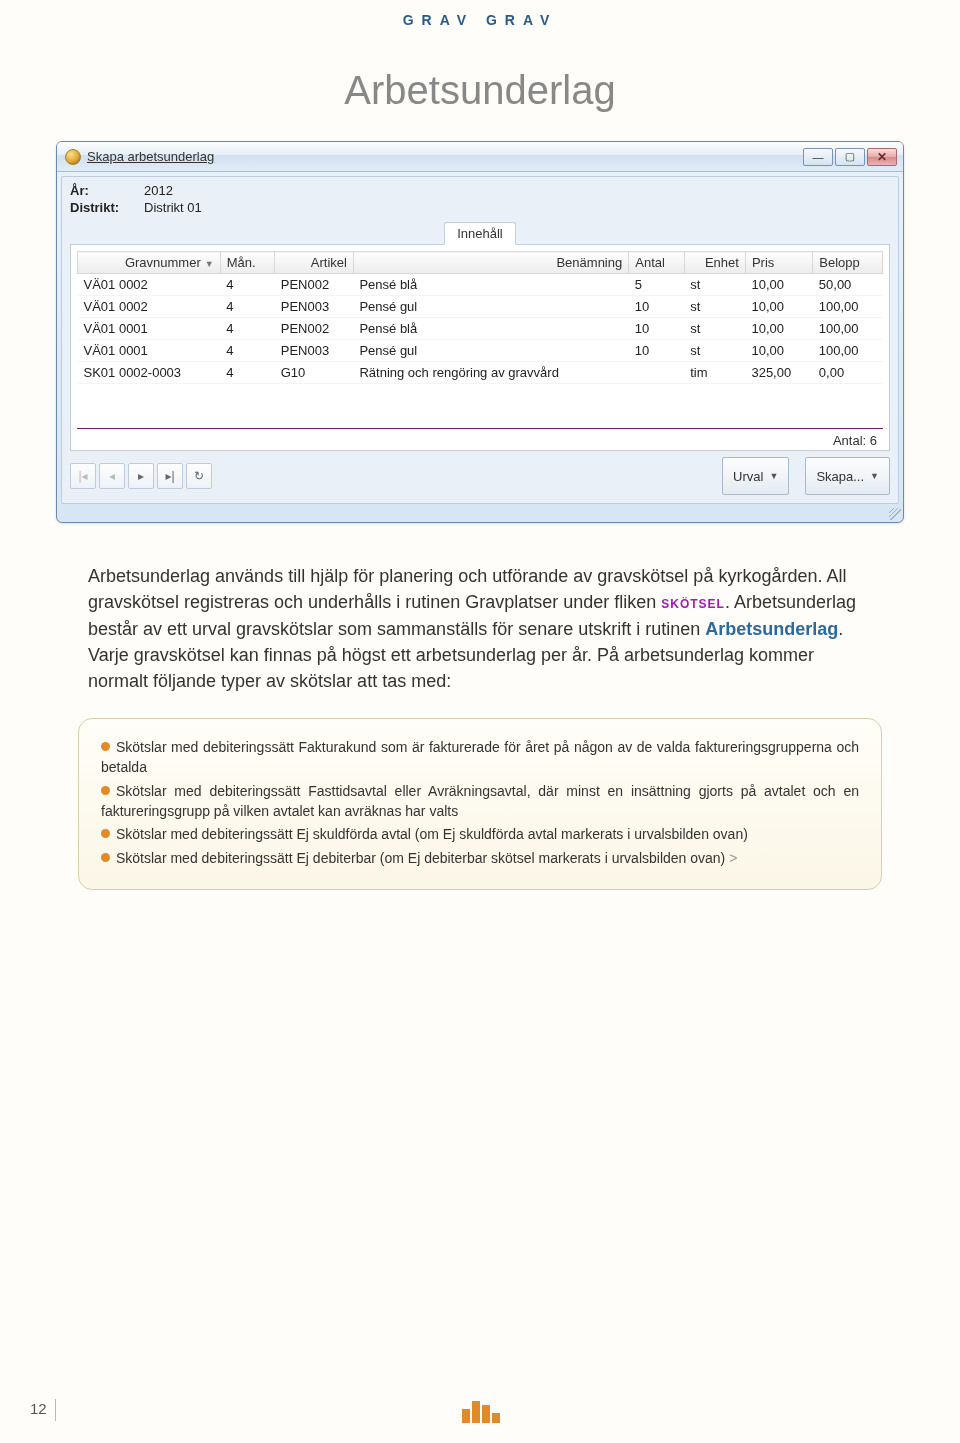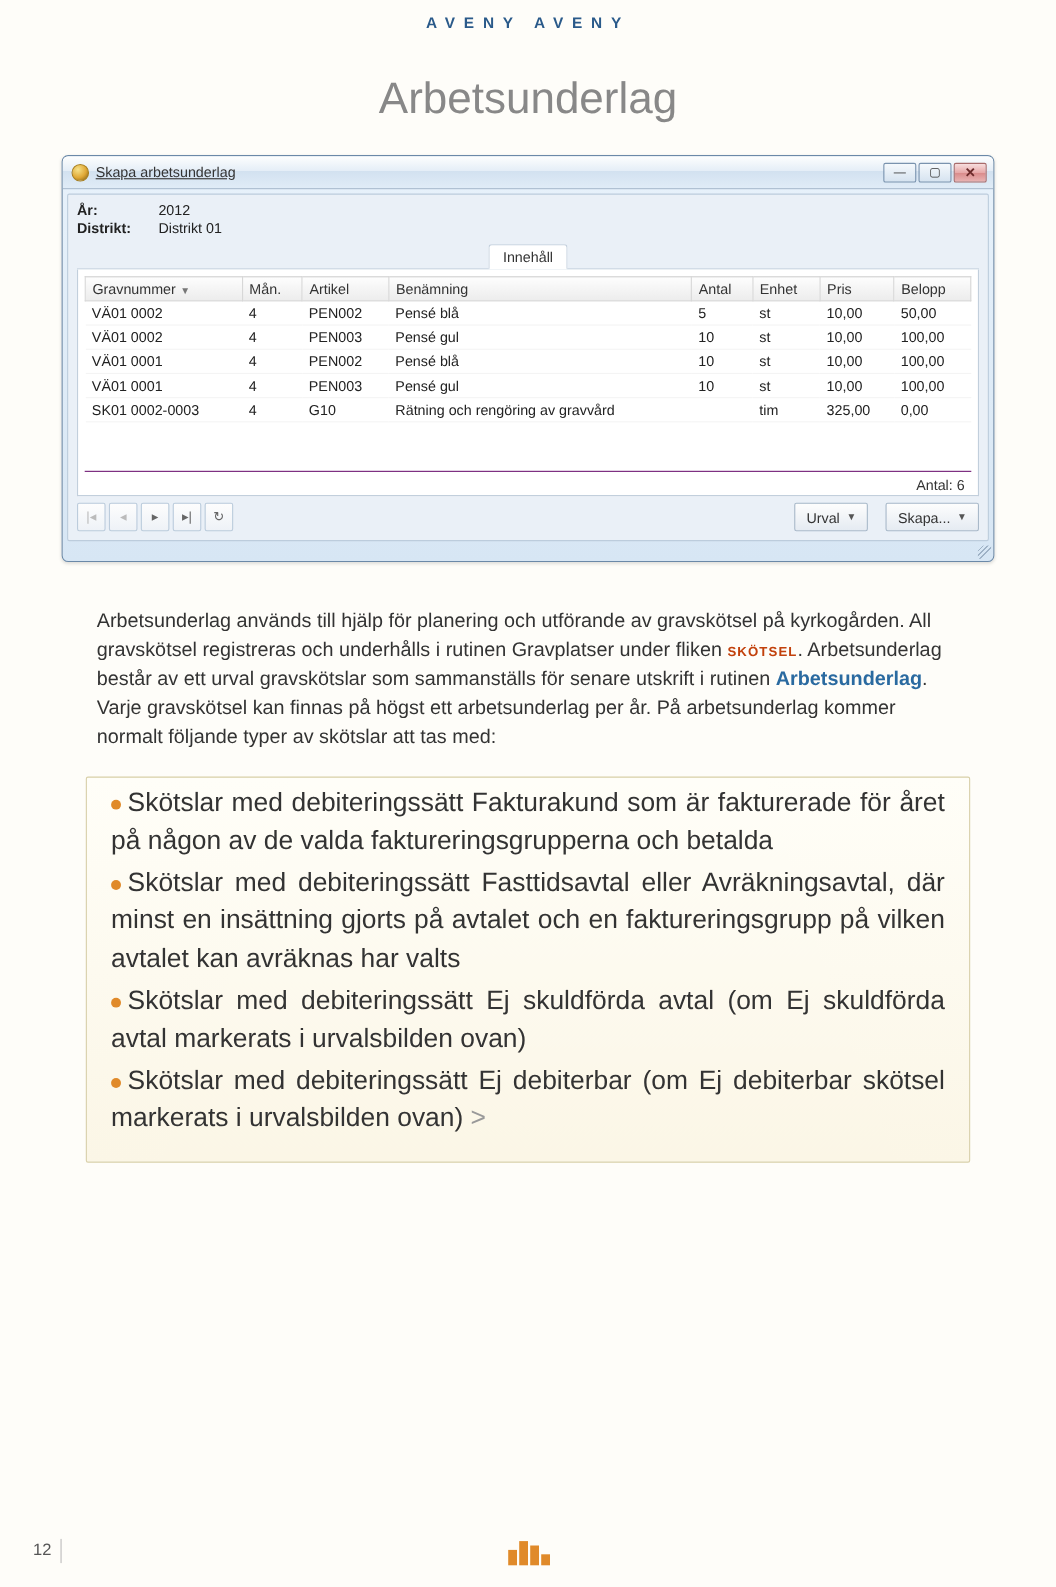--- a/index.html
+++ b/index.html
@@ -98,21 +98,21 @@
   }
   table.grid {
     width: 100%;
     border-collapse: collapse;
     font-size: 13px;
   }
   table.grid th {
     background: linear-gradient(#fdfdfd, #ececec);
     border: 1px solid #d7d7d7;
     font-weight: normal;
-    text-align: left;
+    text-align: right;
     padding: 3px 6px;
     color: #333;
     white-space: nowrap;
   }
   table.grid th.right, table.grid td.right { text-align: left; }
   table.grid td {
     border-bottom: 1px solid #f4f4f4;
     padding: 3px 6px;
     color: #222;
     white-space: nowrap;
@@ -135,21 +135,21 @@
     width: 26px; height: 26px;
     border: 1px solid #bcccdc;
     background: linear-gradient(#fdfdfd, #eef2f7);
     border-radius: 2px;
     display: flex; align-items: center; justify-content: center;
     font-size: 12px; color: #666;
   }
   .nav-btn.disabled { color: #bbb; }
   .toolbar .flex { flex: 1; }
   .action-btn {
-    height: 26px;
+    height: 38px;
     border: 1px solid #a9b9c9;
     background: linear-gradient(#fdfdfd, #e5ebf2);
     border-radius: 2px;
     padding: 0 10px;
     display: flex; align-items: center; gap: 6px;
     font-size: 13px;
   }
   .action-btn .tri { font-size: 9px; color: #555; }
   .resize-grip {
     position: relative;
@@ -166,30 +166,30 @@
       linear-gradient(135deg, transparent 3px, #9fb2c6 3px, #9fb2c6 4px, transparent 4px);
   }
   
   .body-text {
     margin: 40px 88px 0 88px;
     font-size: 18px;
     line-height: 1.45;
     color: #333;
   }
   .body-text p { margin-bottom: 2px; }
-  .kw-skotsel { color: #c2410c; font-weight: bold; letter-spacing: 1px; font-variant: small-caps; font-size: 17px; }
+  .kw-skotsel { color: #a21caf; font-weight: bold; letter-spacing: 1px; font-variant: small-caps; font-size: 17px; }
   .kw-arb { color: #2a6aa0; font-weight: bold; }
   
   .callout {
     margin: 24px 78px 0 78px;
     border: 1px solid #d8cfa8;
-    border-radius: 2px;
+    border-radius: 14px;
     background: linear-gradient(#fffef8, #fbf6e6);
-    padding: 6px 22px 18px 22px;
-    font-size: 24px;
+    padding: 18px 22px 18px 22px;
+    font-size: 14px;
     line-height: 1.45;
     color: #333;
   }
   .callout .item { position: relative; padding-left: 0px; margin-bottom: 3px; text-align: justify;}
   .bullet {
     display: inline-block;
     width: 9px; height: 9px; border-radius: 50%;
     background: #e08a2a;
     margin-right: 6px;
     position: relative;
@@ -216,21 +216,21 @@
     width: 8px; background: #e08a2a;
   }
   .footer-logo span:nth-child(1){ left:0; height:14px;}
   .footer-logo span:nth-child(2){ left:10px; height:22px;}
   .footer-logo span:nth-child(3){ left:20px; height:18px;}
   .footer-logo span:nth-child(4){ left:30px; height:10px;}
 </style>
 </head>
 <body>
 
-<div class="page-header">AVENY AVENY</div>
+<div class="page-header">GRAV GRAV</div>
 <div class="page-title">Arbetsunderlag</div>
 
 <div class="window">
   <div class="titlebar">
     <div class="app-icon"></div>
     <div class="title-text">Skapa arbetsunderlag</div>
     <div class="spacer"></div>
     <div class="win-btns">
       <div class="win-btn">—</div>
       <div class="win-btn">▢</div>

